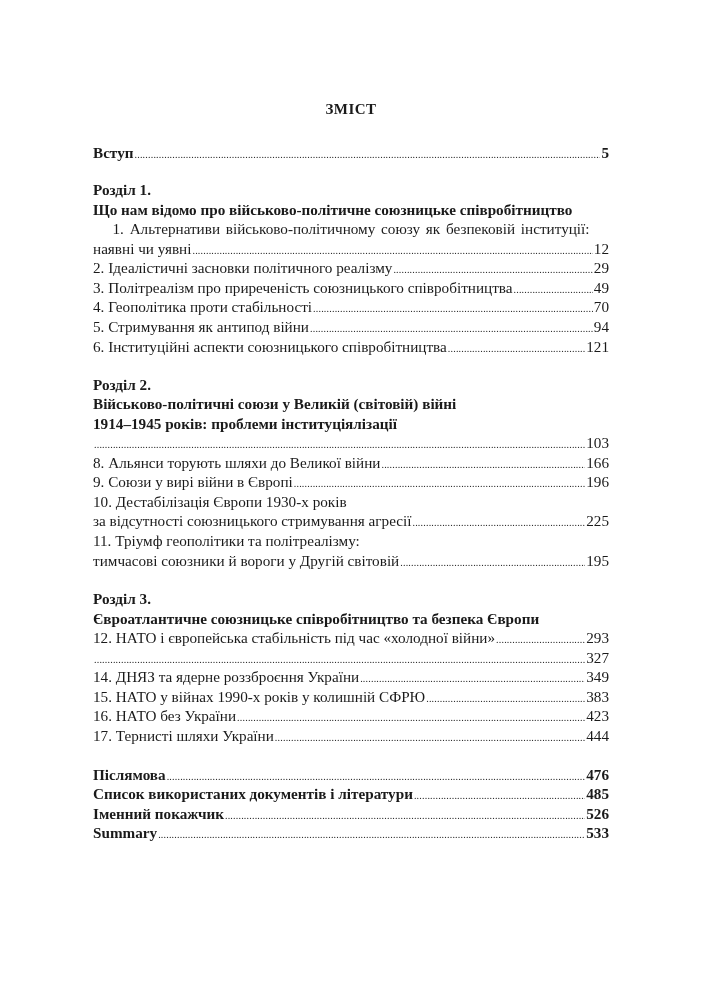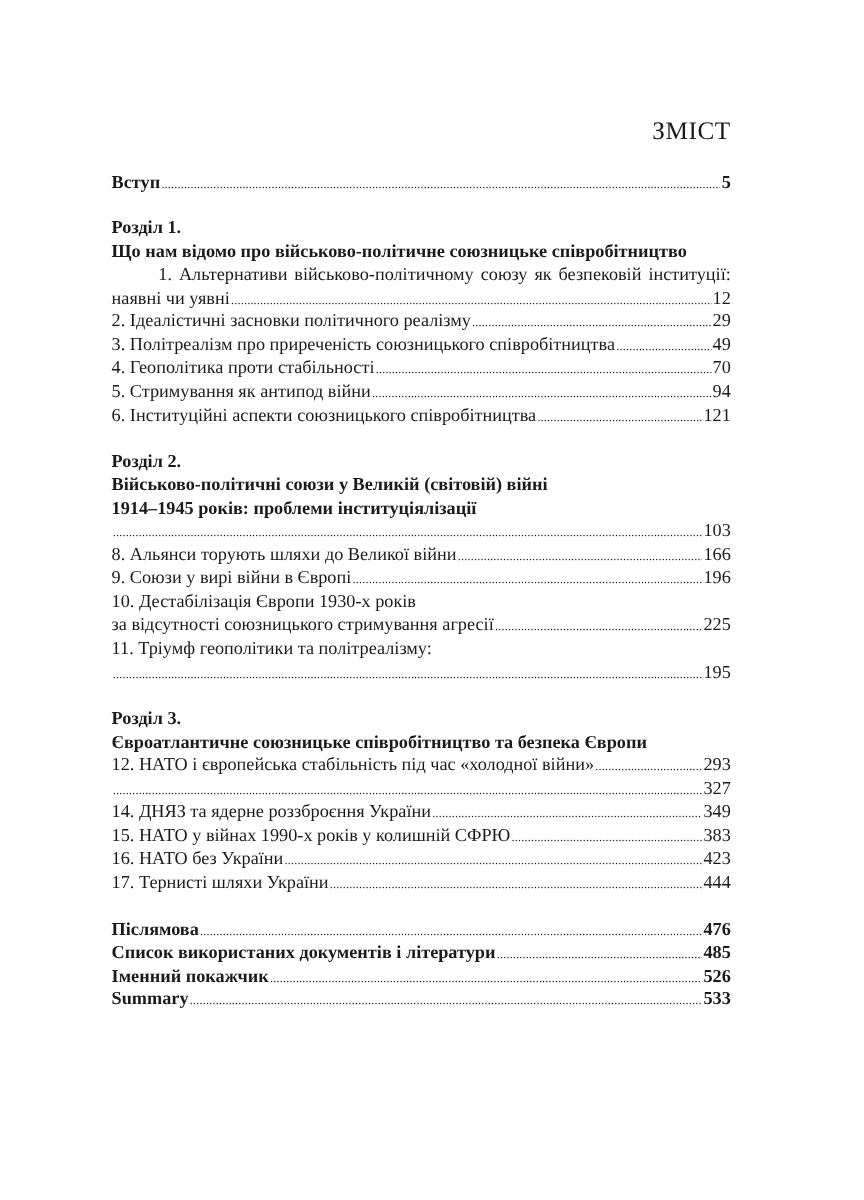--- a/index.html
+++ b/index.html
@@ -19,23 +19,23 @@
       position: absolute;
       left: 93px;
       top: 0;
       width: 516px;
     }
     .title {
       position: absolute;
       top: 96px;
       left: 0;
       width: 516px;
-      text-align: right;
-      font-weight: normal;
-      font-size: 21px;
+      text-align: center;
+      font-weight: bold;
+      font-size: 15px;
       letter-spacing: 0.5px;
       line-height: 26px;
     }
     .line {
       position: absolute;
       left: 0;
       width: 516px;
       height: 20px;
       font-size: 15.2px;
       line-height: 20px;
@@ -66,21 +66,21 @@
       letter-spacing: 0.2px;
       white-space: nowrap;
       font-weight: normal;
     }
     .entry .page-num {
       flex: 0 0 auto;
       text-align: right;
     }
     .justify {
       display: flex;
-      justify-content: flex-end;
+      justify-content: center;
     }
   </style>
 </head>
 <body>
 
 <div class="page">
 
   <div class="title">ЗМІСТ</div>
 
   <div class="line entry bold" style="top:143px">
@@ -145,20 +145,21 @@
     <span class="page-num">196</span>
   </div>
   <div class="line" style="top:492px">10. Дестабілізація Європи 1930-х років</div>
   <div class="line entry" style="top:511px">
     <span class="label">за відсутності союзницького стримування агресії</span>
     <span class="dots"></span>
     <span class="page-num">225</span>
   </div>
   <div class="line" style="top:531px">11. Тріумф геополітики та політреалізму:</div>
   <div class="line entry" style="top:551px">
+    <span class="label">тимчасові союзники й вороги у Другій світовій </span>
     <span class="dots"></span>
     <span class="page-num">195</span>
   </div>
 
   <div class="line bold" style="top:589px">Розділ 3.</div>
   <div class="line bold" style="top:609px">Євроатлантичне союзницьке співробітництво та безпека Європи</div>
 
   <div class="line entry" style="top:628px">
     <span class="label">12. НАТО  і  європейська стабільність під час «холодної війни» </span>
     <span class="dots"></span>

